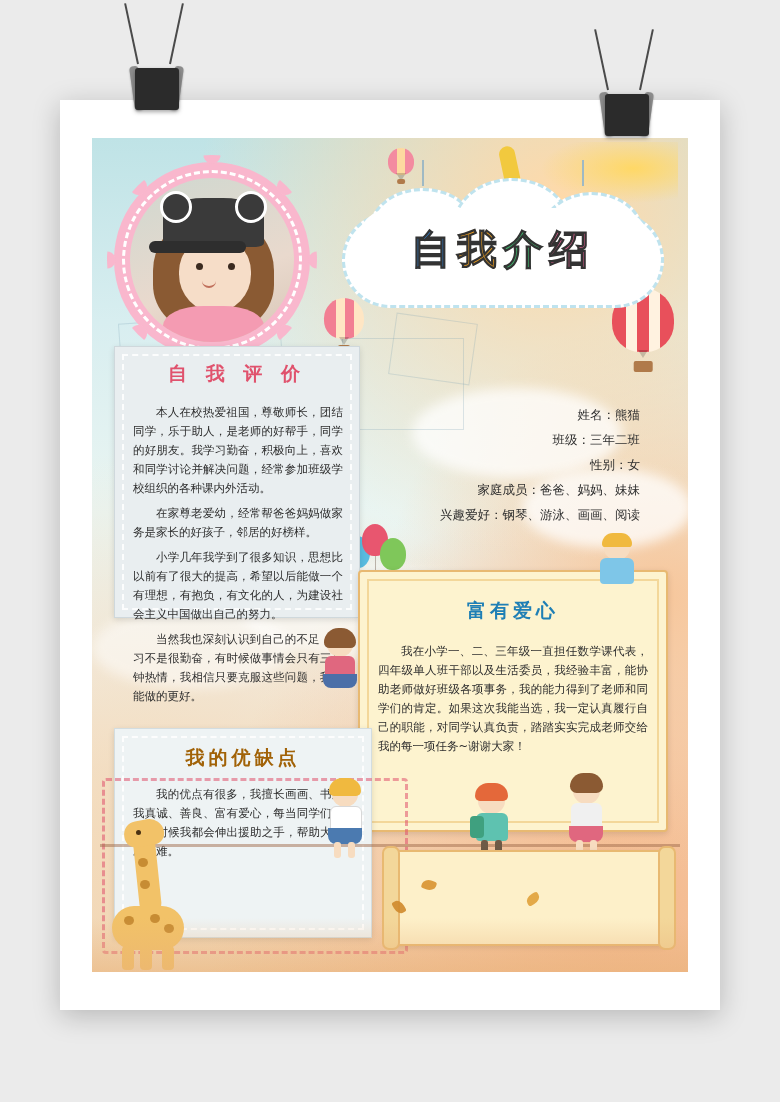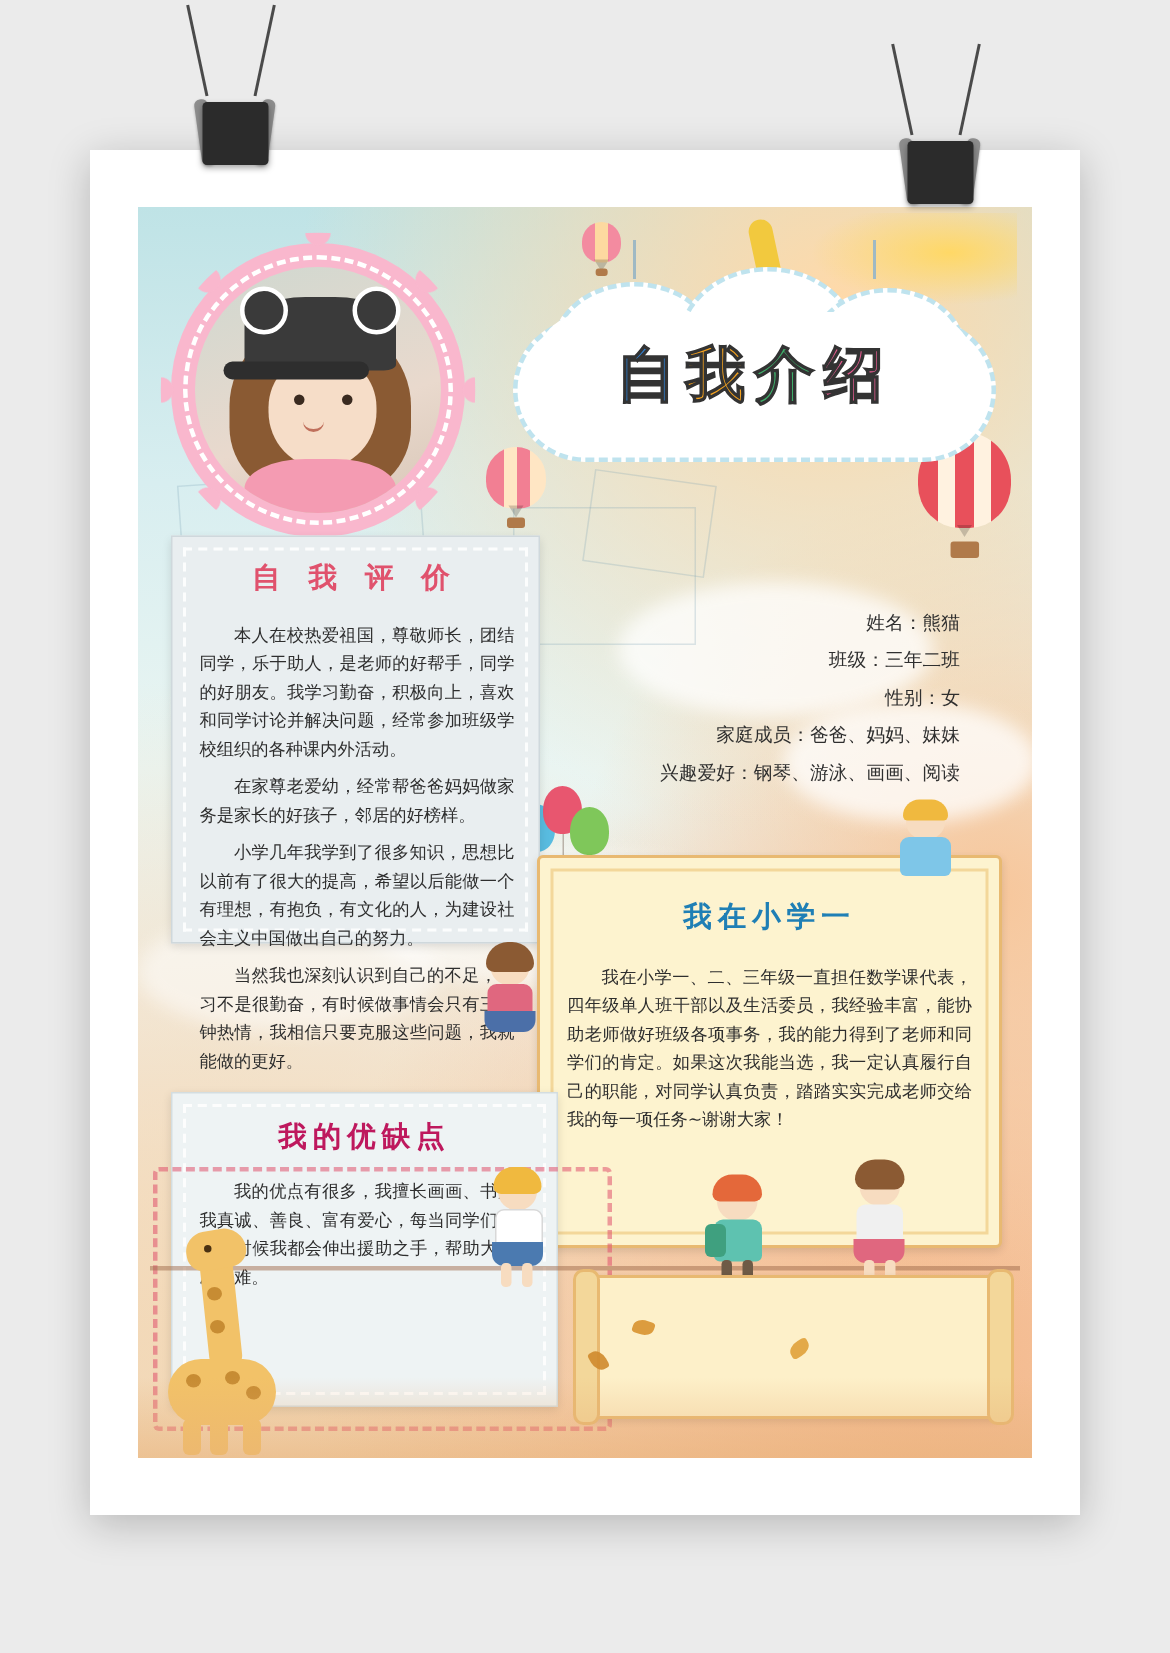--- a/index.html
+++ b/index.html
@@ -80,35 +80,35 @@
   }
   .title-text span{ -webkit-text-stroke:1px #333; }
   .hanger{position:absolute;top:-18px;width:2px;height:26px;background:#9fb9c4;}
 
   
   .card{position:absolute;box-sizing:border-box;}
   .card .inner{position:absolute;inset:7px;border:2px dashed rgba(255,255,255,.9);box-sizing:border-box;}
   .card h3{margin:0;text-align:center;font-size:19px;font-weight:bold;font-family:"DejaVu Sans","Liberation Sans",sans-serif;}
   .card p{margin:0 0 6px 0;font-size:11.5px;line-height:1.65;color:#2e2e2e;text-indent:2em;font-family:"DejaVu Sans","Liberation Sans",sans-serif;text-align:justify;}
 
-  #card-eval{left:22px;top:219px;width:246px;height:272px;background:#e9eef0;border:1px solid #cfd8dc;box-shadow:0 2px 6px rgba(0,0,0,.12);}
+  #card-eval{left:22px;top:208px;width:246px;height:272px;background:#e9eef0;border:1px solid #cfd8dc;box-shadow:0 2px 6px rgba(0,0,0,.12);}
   #card-eval h3{color:#e0526d;margin-top:14px;letter-spacing:6px;}
   #card-eval .body{position:absolute;left:18px;right:16px;top:56px;}
 
   #card-profile{left:282px;top:218px;width:292px;height:190px;}
   #card-profile h3{color:#f08a3c;letter-spacing:3px;font-size:18px;text-align:left;padding-left:60px;}
   .profile-rows{position:absolute;left:66px;top:46px;font-size:12.5px;line-height:2.0;color:#2f2f2f;font-family:"DejaVu Sans","Liberation Sans",sans-serif;text-align:right;}
 
   #card-exp{left:266px;top:432px;width:310px;height:262px;background:#fdf3cf;border:2px solid #e8b971;border-radius:4px;box-shadow:0 2px 6px rgba(0,0,0,.12);}
   #card-exp .inner{border:2px solid #f3d79a;}
   #card-exp h3{color:#1f7fb5;margin-top:26px;letter-spacing:4px;}
   #card-exp .body{position:absolute;left:18px;right:18px;top:70px;}
 
   #card-merit{left:22px;top:590px;width:258px;height:210px;background:#eef3f4;border:1px solid #d3dde0;box-shadow:0 2px 6px rgba(0,0,0,.12);}
-  #card-merit h3{color:#be185d;margin-top:16px;letter-spacing:4px;}
+  #card-merit h3{color:#a16207;margin-top:16px;letter-spacing:4px;}
   #card-merit .body{position:absolute;left:18px;right:16px;top:56px;}
 
   
   .balloon{position:absolute;}
   .balloon .bal{width:100%;height:78%;border-radius:50% 50% 45% 45%;position:relative;}
   .balloon .bal:after{content:"";position:absolute;left:50%;bottom:-6px;transform:translateX(-50%);border-left:5px solid transparent;border-right:5px solid transparent;border-top:8px solid rgba(0,0,0,.18);}
   .balloon .basket{position:absolute;left:50%;bottom:-2px;transform:translateX(-50%);width:30%;height:14%;background:#b07a4a;border-radius:2px;}
 
   .sml-balloon{position:absolute;width:26px;height:32px;border-radius:50% 50% 45% 45%;}
   .sml-balloon:after{content:"";position:absolute;left:50%;bottom:-16px;width:1px;height:16px;background:#b9b2a8;}
@@ -235,21 +235,21 @@
         <div><span>姓名：</span><span>熊猫</span></div>
         <div><span>班级：</span><span>三年二班</span></div>
         <div><span>性别：</span><span>女</span></div>
         <div><span>家庭成员：</span><span>爸爸、妈妈、妹妹</span></div>
         <div><span>兴趣爱好：</span><span>钢琴、游泳、画画、阅读</span></div>
       </div>
     </div>
 
     <div class="card" id="card-exp">
       <div class="inner"></div>
-      <h3>我在小学一</h3>
+      <h3>富有爱心</h3>
       <div class="body">
         <p>我在小学一、二、三年级一直担任数学课代表，四年级单人班干部以及生活委员，我经验丰富，能协助老师做好班级各项事务，我的能力得到了老师和同学们的肯定。如果这次我能当选，我一定认真履行自己的职能，对同学认真负责，踏踏实实完成老师交给我的每一项任务~谢谢大家！</p>
       </div>
     </div>
 
     <div class="card" id="card-merit">
       <div class="inner"></div>
       <h3>我的优缺点</h3>
       <div class="body">
         <p>我的优点有很多，我擅长画画、书法。我真诚、善良、富有爱心，每当同学们有困难的时候我都会伸出援助之手，帮助大家解决困难。</p>

